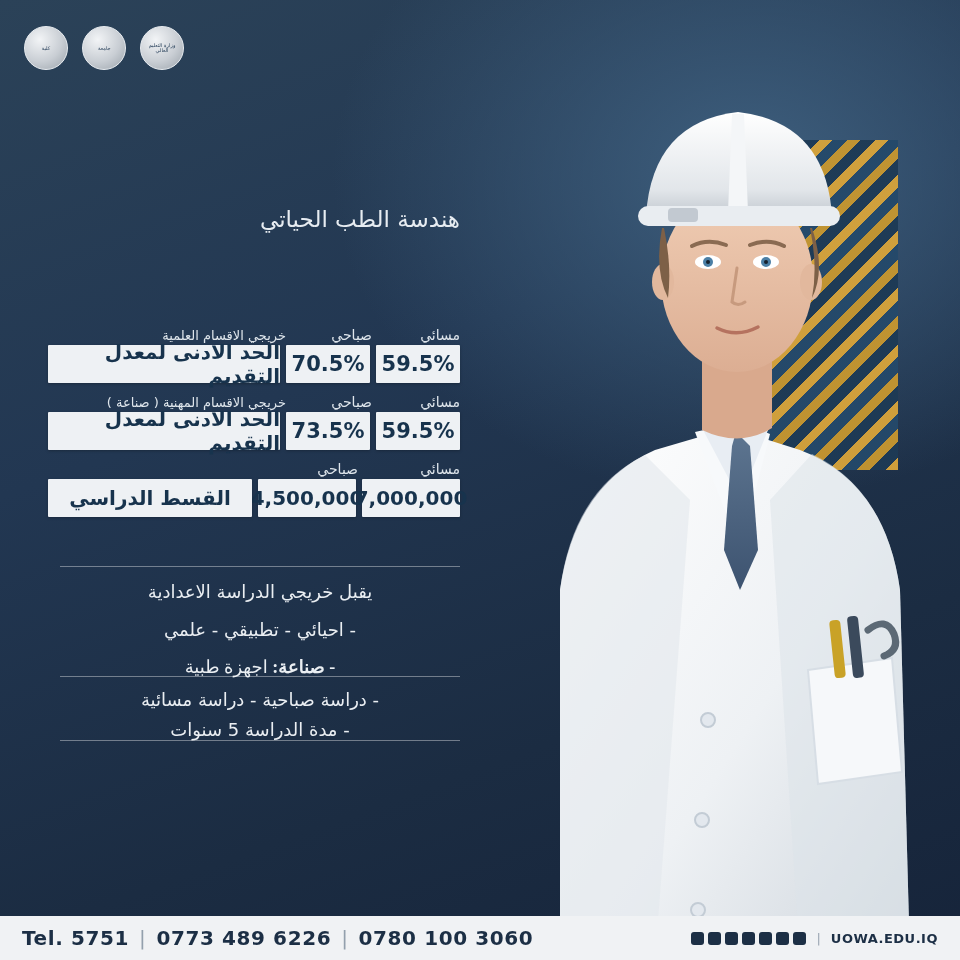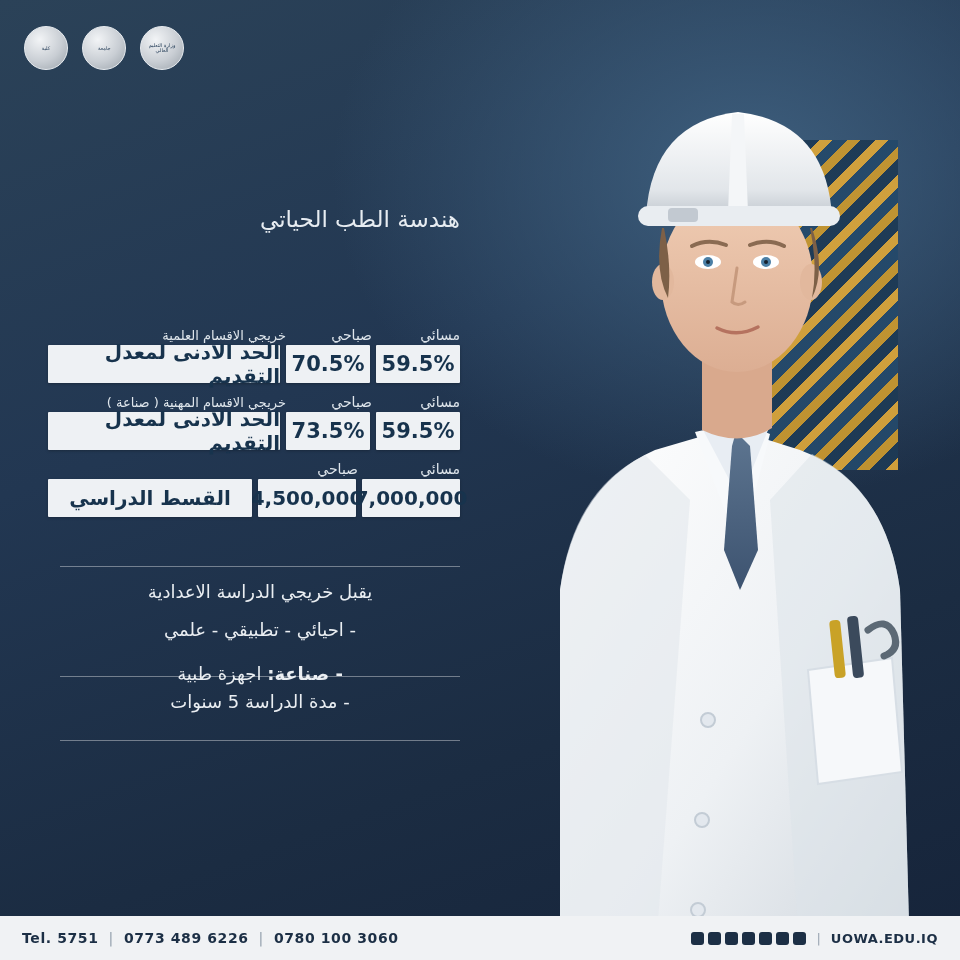--- a/index.html
+++ b/index.html
@@ -119,21 +119,21 @@
   
   .footer{
     position:absolute;left:0;right:0;bottom:0;height:44px;
     background:#f0f2f4;
     display:flex;align-items:center;justify-content:space-between;
     padding:0 22px;box-sizing:border-box;
     direction:ltr;
   }
   .phones{
     display:flex;align-items:center;gap:10px;
-    color:#1c2f45;font-size:14px;letter-spacing:.6px;font-weight:bold;
+    color:#1c2f45;font-size:20px;letter-spacing:.6px;font-weight:bold;
   }
   .phones .sep{color:#93a0ad;font-weight:normal;}
   .social{
     display:flex;align-items:center;gap:6px;
     color:#1c2f45;font-size:13px;
   }
   .social .icons{display:flex;gap:4px;align-items:center;}
   .social .ic{
     width:13px;height:13px;border-radius:3px;background:#1c2f45;
     display:inline-block;
@@ -276,28 +276,29 @@
       </div>
     </div>
 
   </div>
 
   <div class="divider" style="top:566px;right:500px;width:400px;"></div>
 
   <div class="note" style="top:578px;right:500px;width:400px;">
     <div>يقبل خريجي الدراسة الاعدادية</div>
     <div style="margin-top:10px;">- احيائي - تطبيقي - علمي</div>
-    <div style="margin-top:16px;">
+    <div style="margin-top:10px;font-family:Liberation Serif, serif;">
       <b>- صناعة:</b><span> اجهزة طبية</span>
     </div>
   </div>
 
   <div class="divider" style="top:676px;right:500px;width:400px;"></div>
 
   <div class="note" style="top:686px;right:500px;width:400px;">
+    <div>- دراسة صباحية - دراسة مسائية</div>
     <div style="margin-top:2px;">- مدة الدراسة 5 سنوات</div>
   </div>
 
   <div class="divider" style="top:740px;right:500px;width:400px;"></div>
 
   <div class="footer">
     <div class="phones">
       <span>Tel. 5751</span>
       <span class="sep">|</span>
       <span>0773 489 6226</span>

